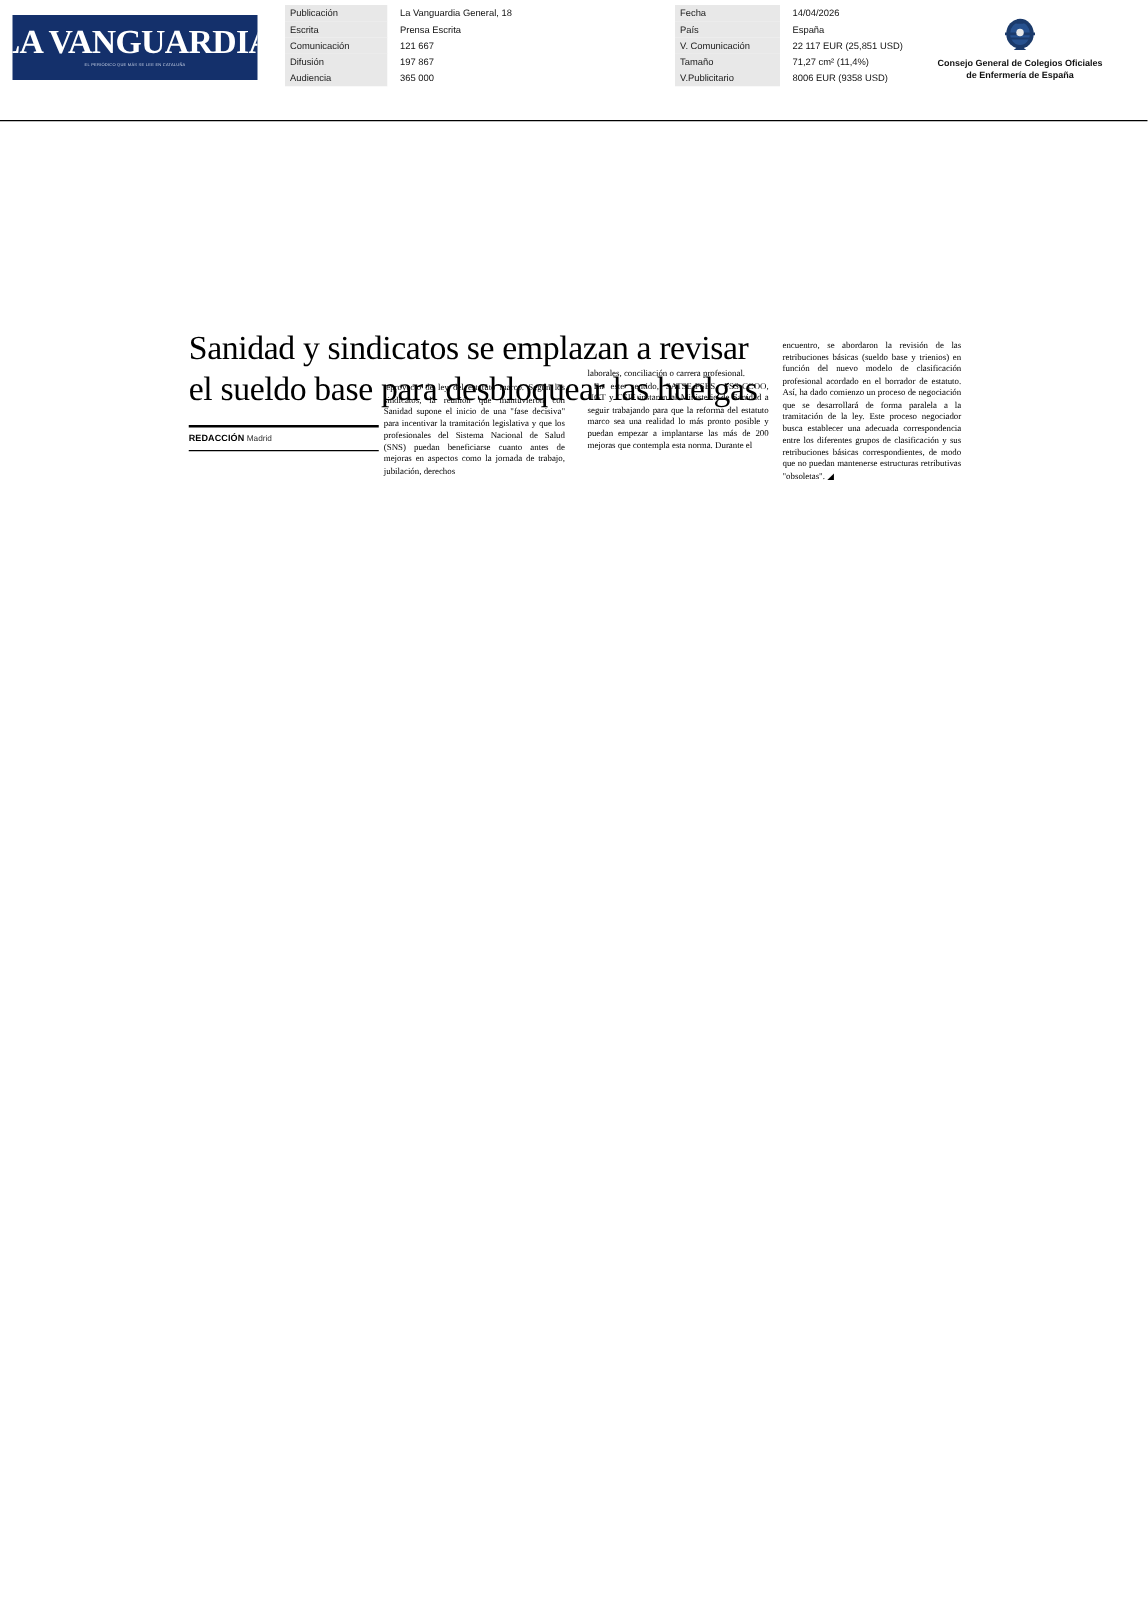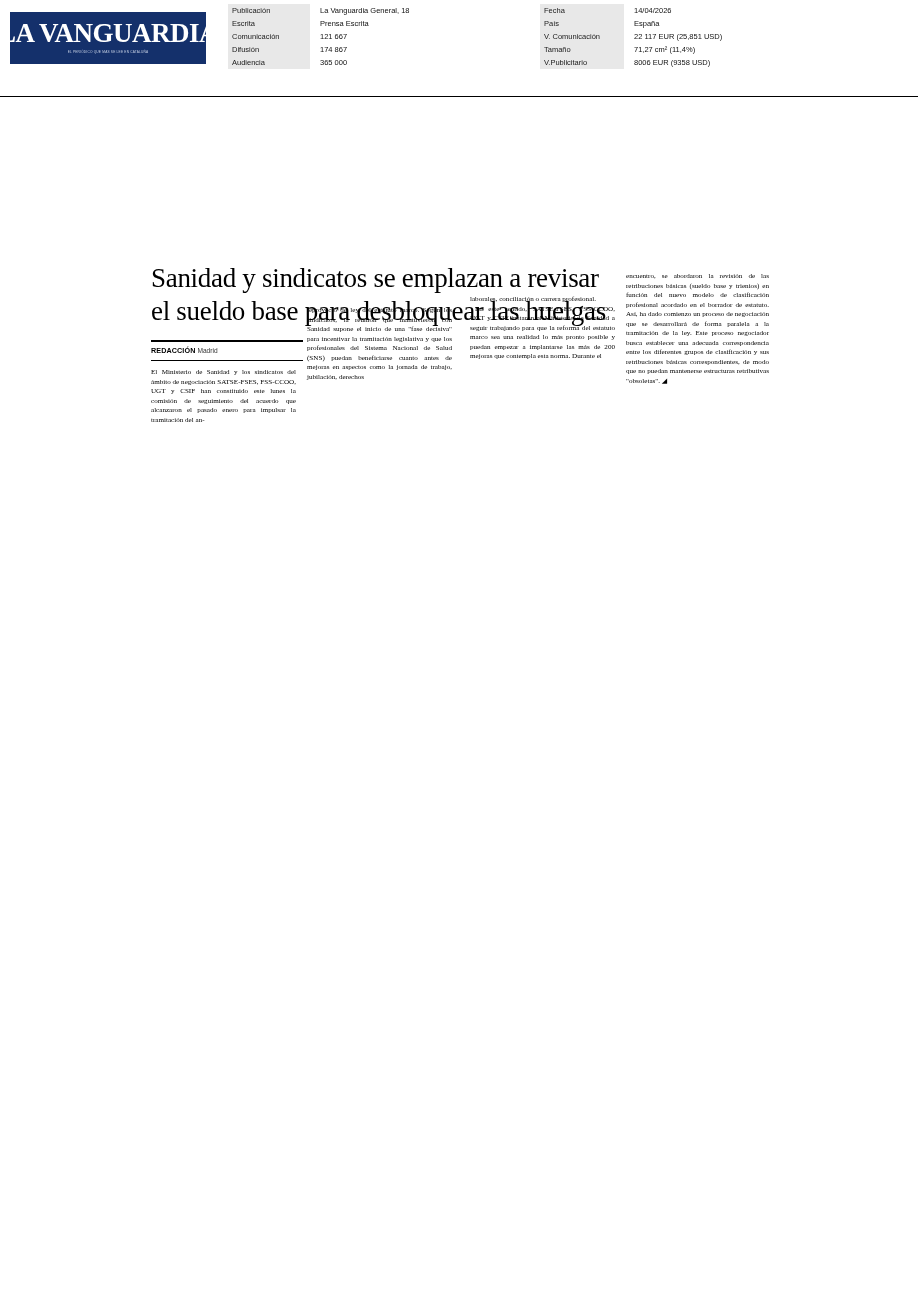--- a/index.html
+++ b/index.html
@@ -206,21 +206,21 @@
     <tr>
       <td class="k">Escrita</td>
       <td class="v">Prensa Escrita</td>
     </tr>
     <tr>
       <td class="k">Comunicación</td>
       <td class="v">121 667</td>
     </tr>
     <tr>
       <td class="k">Difusión</td>
-      <td class="v">174 867</td>
+      <td class="v">197 867</td>
     </tr>
     <tr>
       <td class="k">Audiencia</td>
       <td class="v">365 000</td>
     </tr>
   </tbody>
     </table>
 
   <table id="meta-right" class="meta-table">
     <tbody>
@@ -240,38 +240,52 @@
       <td class="k">Tamaño</td>
       <td class="v">71,27 cm² (11,4%)</td>
     </tr>
     <tr>
       <td class="k">V.Publicitario</td>
       <td class="v">8006 EUR (9358 USD)</td>
     </tr>
   </tbody>
     </table>
 
+  <div id="org-block">
+    <div id="org-seal">
+      <svg width="34" height="34" viewBox="0 0 34 34" aria-hidden="true">
+        <ellipse cx="17" cy="17" rx="11" ry="12" fill="#1b3a6b"></ellipse>
+        <ellipse cx="17" cy="17" rx="8" ry="9" fill="#27518f"></ellipse>
+        <path d="M17 5 L20 9 L14 9 Z" fill="#1b3a6b"></path>
+        <rect x="5" y="16" width="24" height="2.2" fill="#1b3a6b"></rect>
+        <rect x="7" y="20" width="20" height="1.6" fill="#1b3a6b"></rect>
+        <path d="M17 26 L12 30 L22 30 Z" fill="#1b3a6b"></path>
+        <circle cx="17" cy="16" r="3" fill="#e8e8e8"></circle>
+      </svg>
+    </div>
+    <div id="org-name">
+      <div>Consejo General de Colegios Oficiales</div>
+      <div>de Enfermería de España</div>
+    </div>
+  </div>
 
 </div>
 <div id="header-rule"></div>
 
 <div id="article">
 
   <h1 id="headline">Sanidad y sindicatos se emplazan a revisar el sueldo base para desbloquear las huelgas</h1>
 
   <div id="byline-rule-top"></div>
   <div id="byline">
     <span class="b-strong">REDACCIÓN</span>
     <span class="b-city">Madrid</span>
   </div>
   <div id="byline-rule-bottom"></div>
 
-  <div class="col" id="col1">
-    <p>El Ministerio de Sanidad y los sindicatos del ámbito de negociación SATSE-FSES, FSS-CCOO, UGT y CSIF han constituido este lunes la comisión de seguimiento del acuerdo que alcanzaron el pasado enero para impulsar la tramitación del an-</p>
-  </div>
 
   <div class="col" id="col2">
     <p>teproyecto de ley del estatuto marco. Según los sindicatos, la reunión que mantuvieron con Sanidad supone el inicio de una "fase decisiva" para incentivar la tramitación legislativa y que los profesionales del Sistema Nacional de Salud (SNS) puedan beneficiarse cuanto antes de mejoras en aspectos como la jornada de trabajo, jubilación, derechos</p>
   </div>
 
   <div class="col" id="col3">
     <p>laborales, conciliación o carrera profesional.</p>
     <p>En este sentido, SATSE-FSES, FSS-CCOO, UGT y CSIF instaron al Ministerio de Sanidad a seguir trabajando para que la reforma del estatuto marco sea una realidad lo más pronto posible y puedan empezar a implantarse las más de 200 mejoras que contempla esta norma. Durante el</p>
   </div>
 

